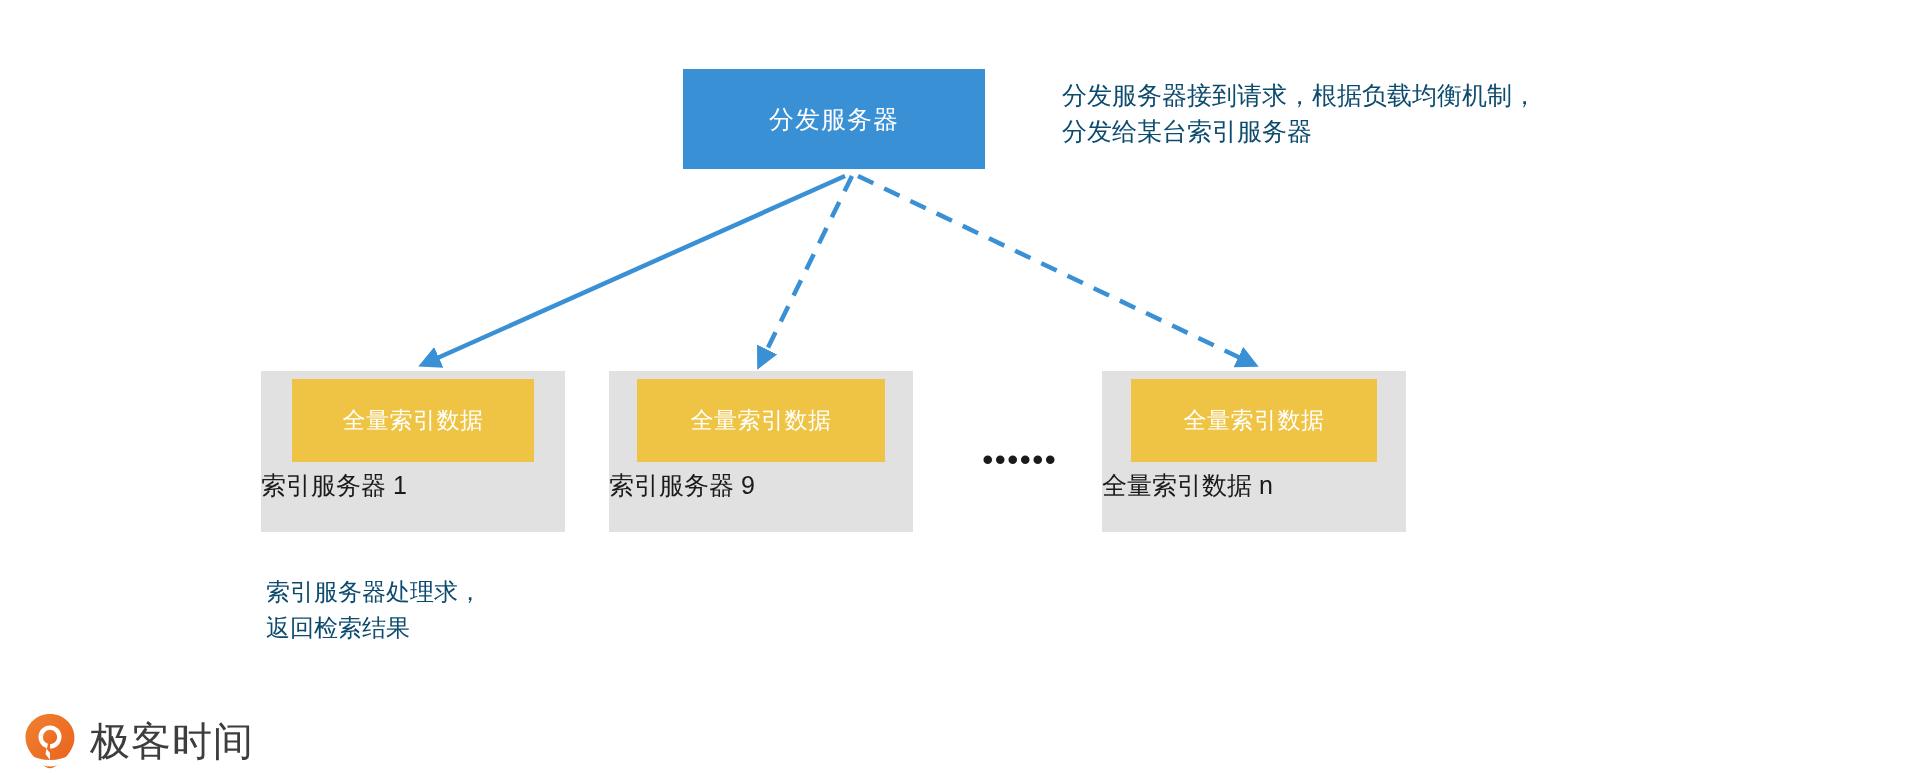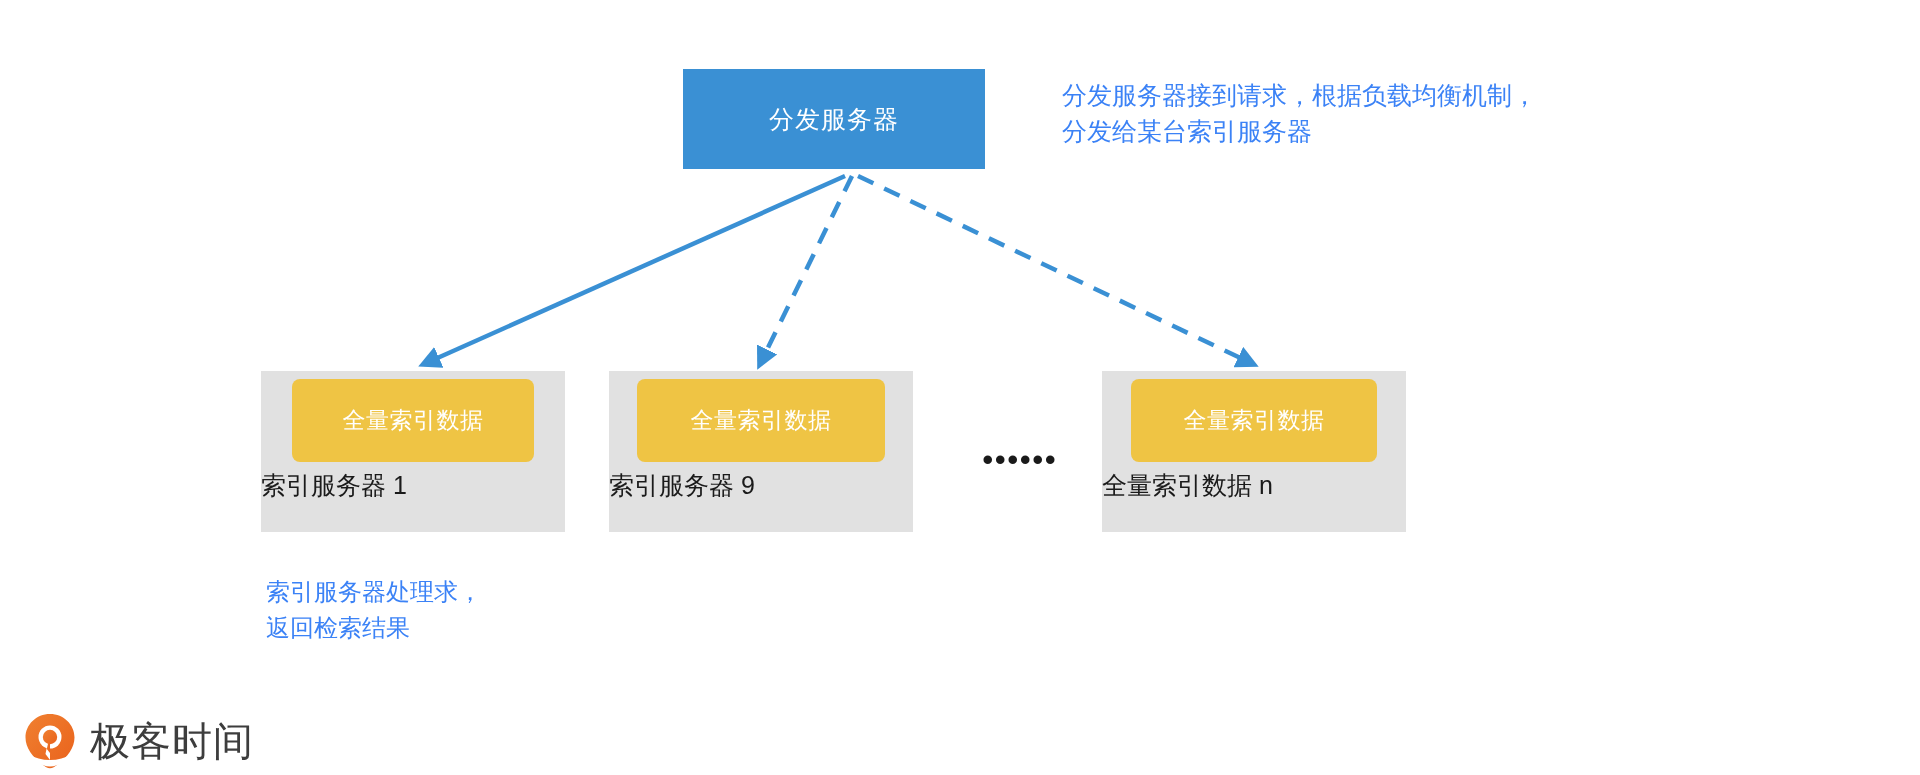--- a/index.html
+++ b/index.html
@@ -34,21 +34,21 @@
   .dispatch-label {
     color: #ffffff;
     font-size: 25px;
     font-weight: 400;
     letter-spacing: 1px;
   }
 
   
   .annotation {
     position: absolute;
-    color: #3b82f6;
+    color: #0c4a6e;
     font-size: 25px;
     line-height: 1.42;
     white-space: pre-line;
     font-weight: 400;
   }
   .annotation-top {
     left: 1062px;
     top: 78px;
   }
   .annotation-bottom {
@@ -70,21 +70,20 @@
   .server-node.n3 { left: 1102px; width: 304px; }
 
   .server-data-box {
     position: absolute;
     top: 8px;
     height: 83px;
     background: #EFC444;
     display: flex;
     align-items: center;
     justify-content: center;
-    border-radius: 8px;
   }
   .server-node.n1 .server-data-box { left: 31px; right: 31px; }
   .server-node.n2 .server-data-box { left: 28px; right: 28px; }
   .server-node.n3 .server-data-box { left: 29px; right: 29px; }
 
   .server-data-label {
     color: #ffffff;
     font-size: 23px;
     font-weight: 400;
     letter-spacing: 0.5px;

